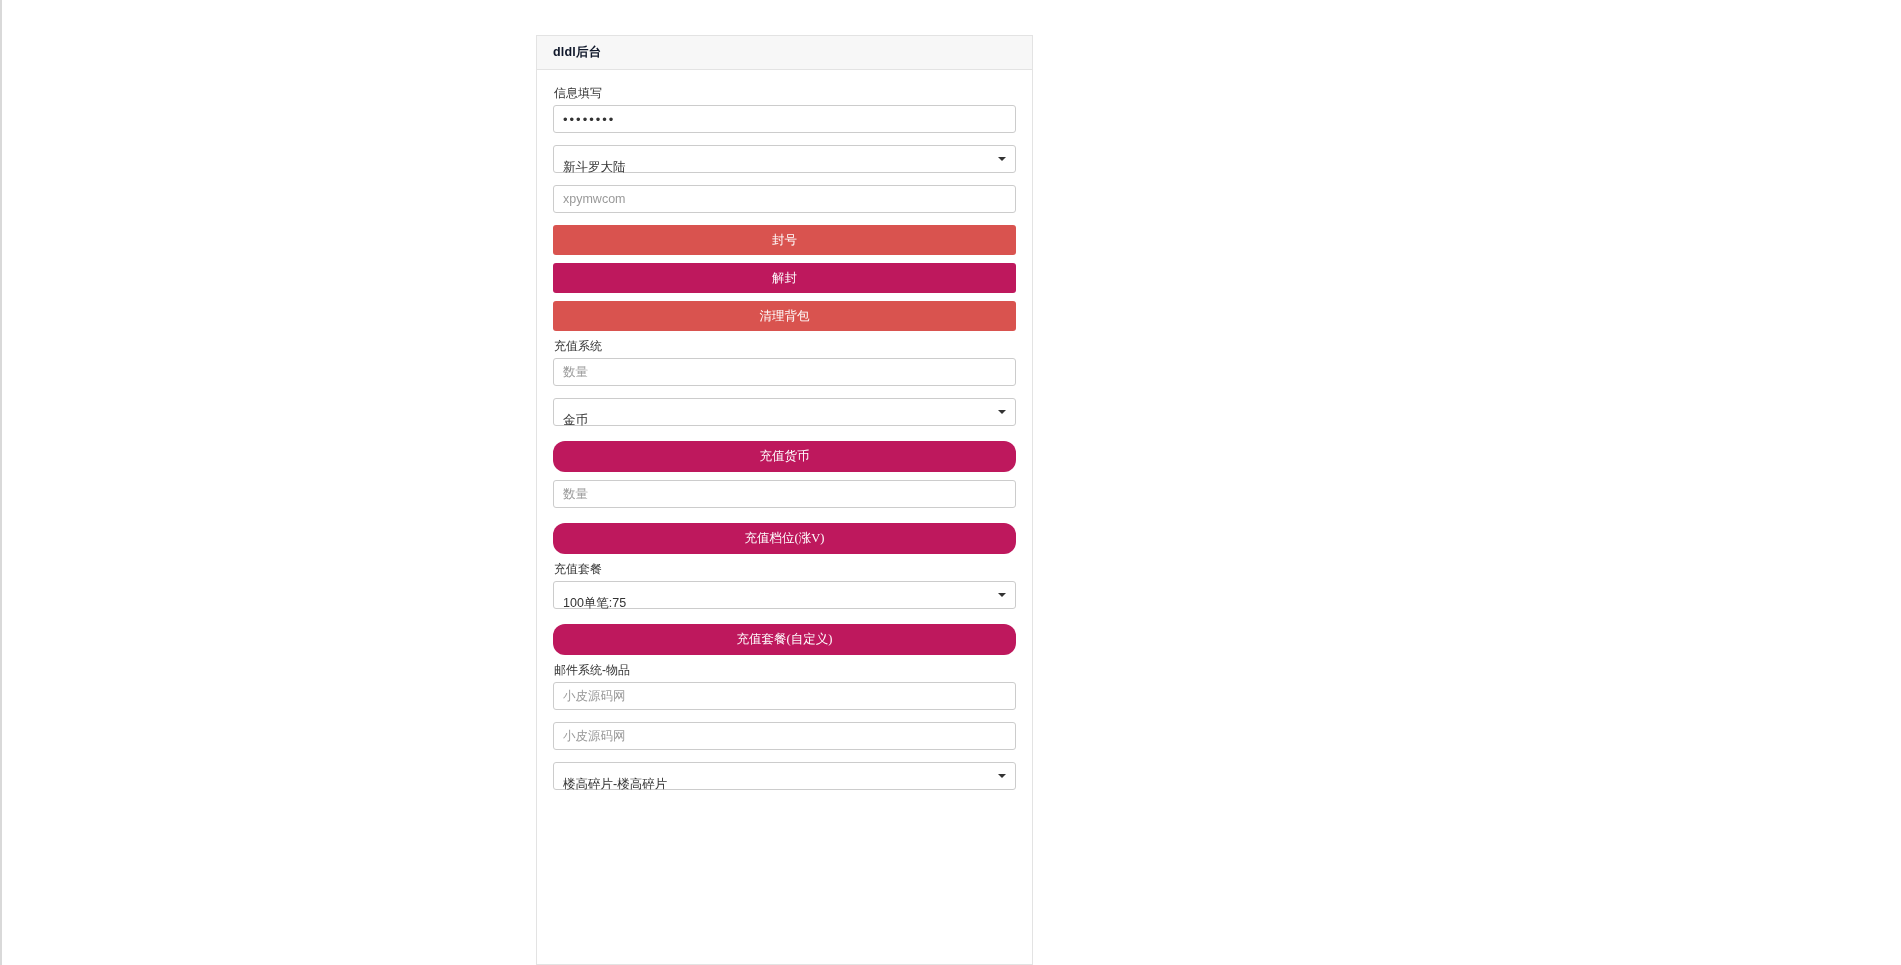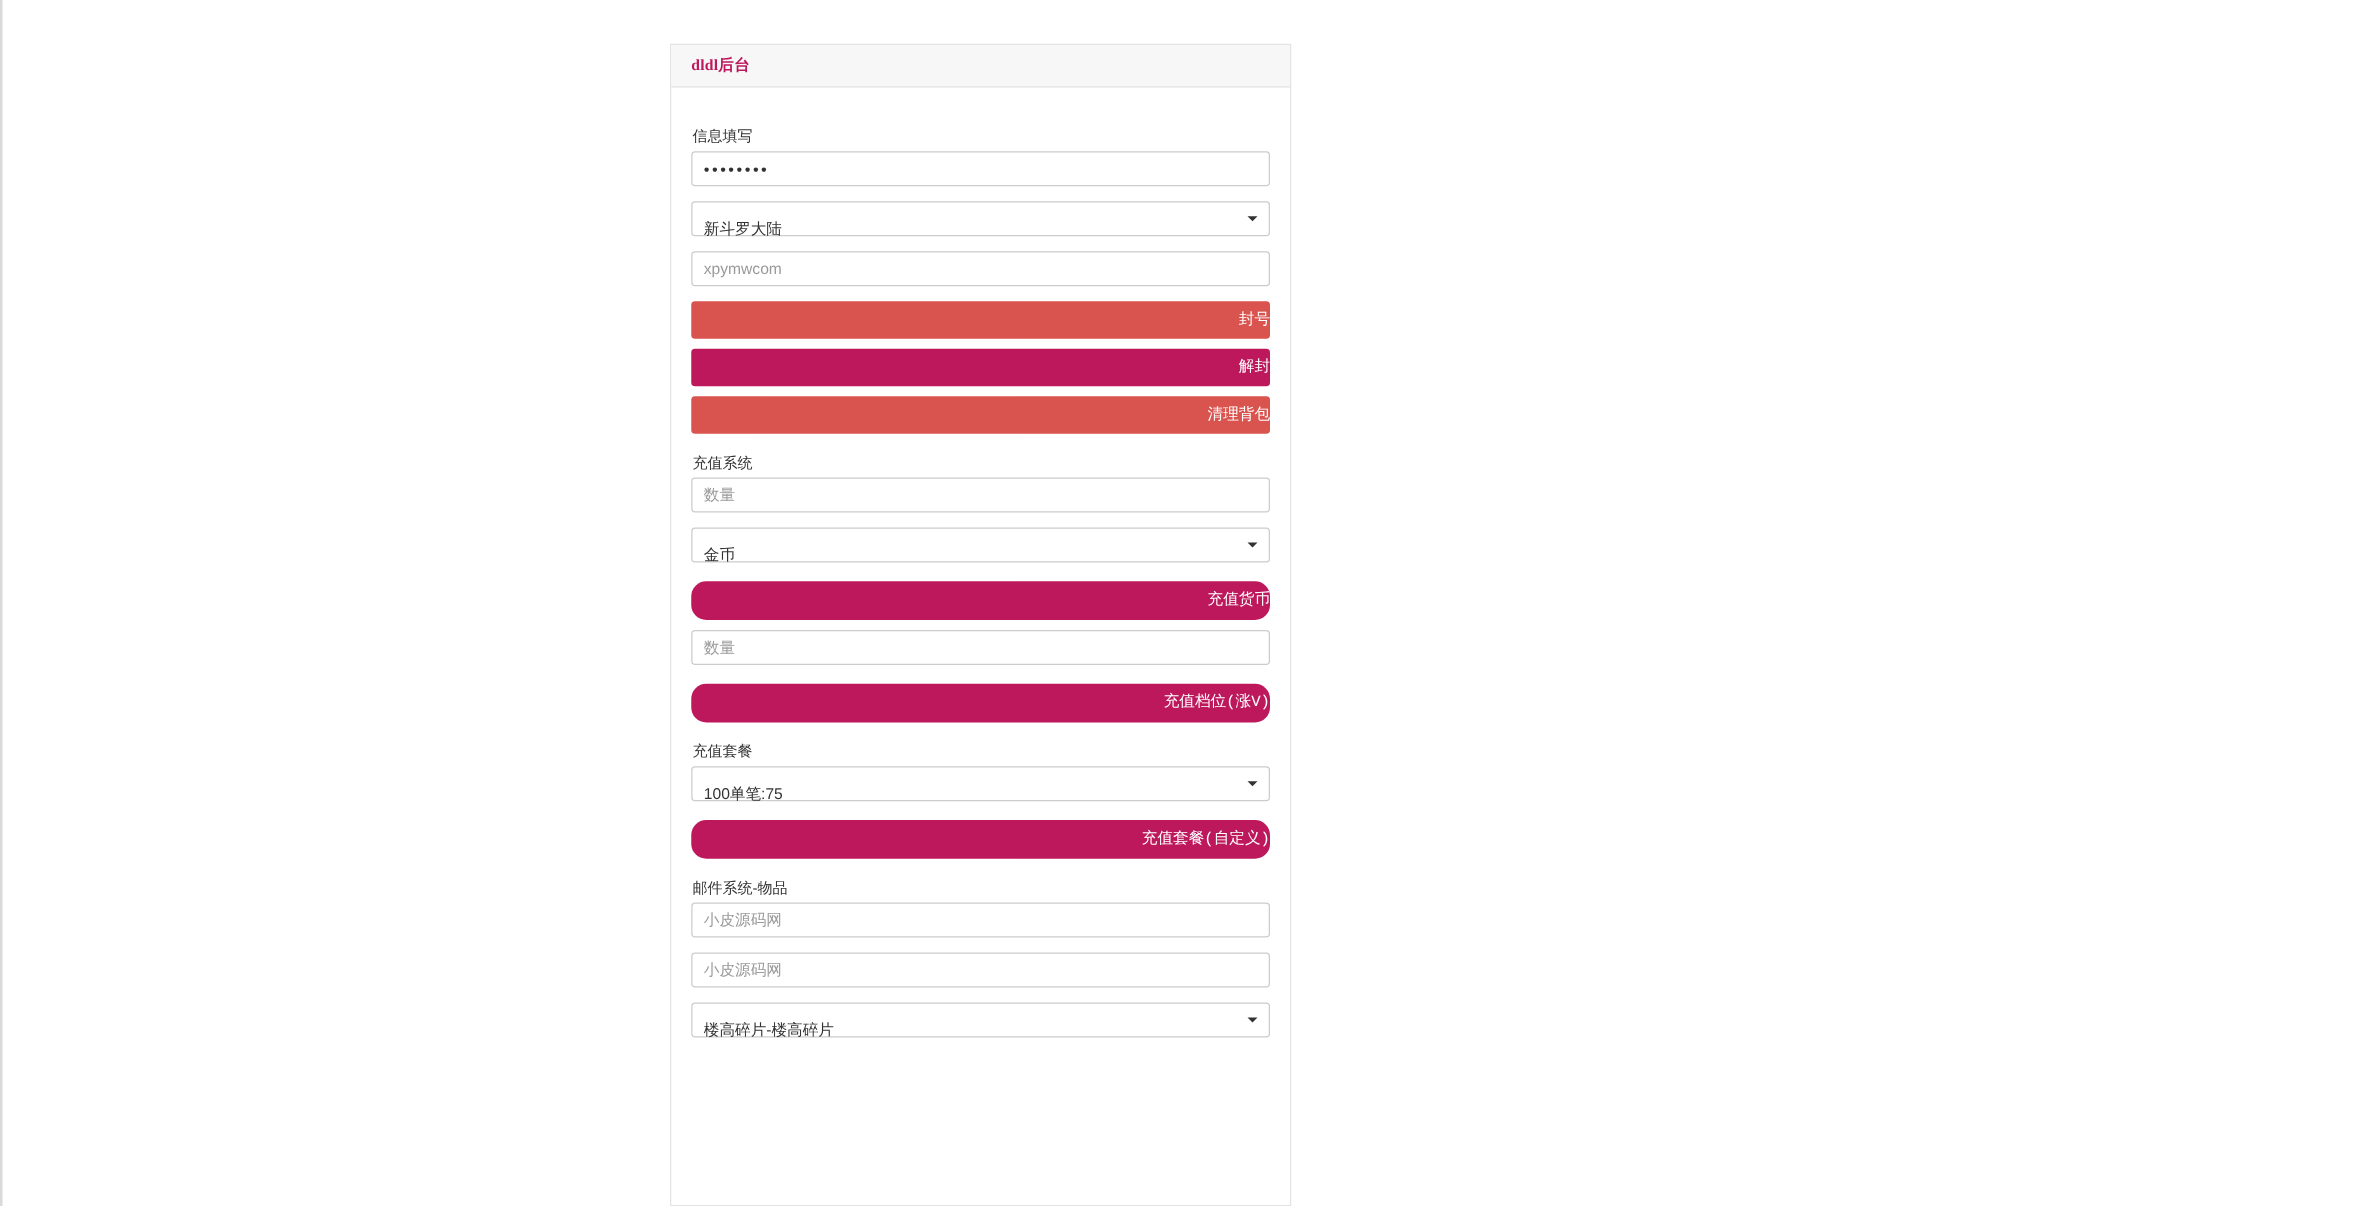--- a/index.html
+++ b/index.html
@@ -46,34 +46,33 @@
     border-bottom: 1px solid #e3e3e3;
     display: flex;
     align-items: center;
     padding-left: 16px;
     box-sizing: border-box;
   }
 
   .panel-title {
     font-size: 12.5px;
     font-weight: bold;
-    color: #be185d;
+    color: #0f172a;
     letter-spacing: 0.2px;
-    font-family: Liberation Serif, serif;
   }
 
   .panel-body {
     padding: 16px 16px 0 16px;
     box-sizing: border-box;
   }
 
   .section-label {
     font-size: 12px;
     color: #333333;
-    margin: 16px 0 5px 1px;
+    margin: 0 0 5px 1px;
     line-height: 14px;
   }
 
   .field {
     width: 100%;
     height: 28px;
     box-sizing: border-box;
     border: 1px solid #cccccc;
     border-radius: 3px;
     background: #ffffff;
@@ -123,27 +122,27 @@
     border-left: 4px solid transparent;
     border-right: 4px solid transparent;
     border-top: 4px solid #333333;
   }
 
   .btn {
     display: block;
     width: 100%;
     height: 30px;
     line-height: 30px;
-    text-align: right;
+    text-align: center;
     font-size: 12.5px;
     color: #ffffff;
     border: none;
     border-radius: 3px;
     margin-bottom: 8px;
-    font-family: Liberation Mono, monospace;
+    font-family: Liberation Serif, serif;
     cursor: pointer;
     padding: 0;
   }
 
   .btn-danger { background: #d9534f; }
   .btn-primary { background: #be185d; }
 
   .btn-mt { margin-bottom: 8px; }
 
   .btn-tall {

